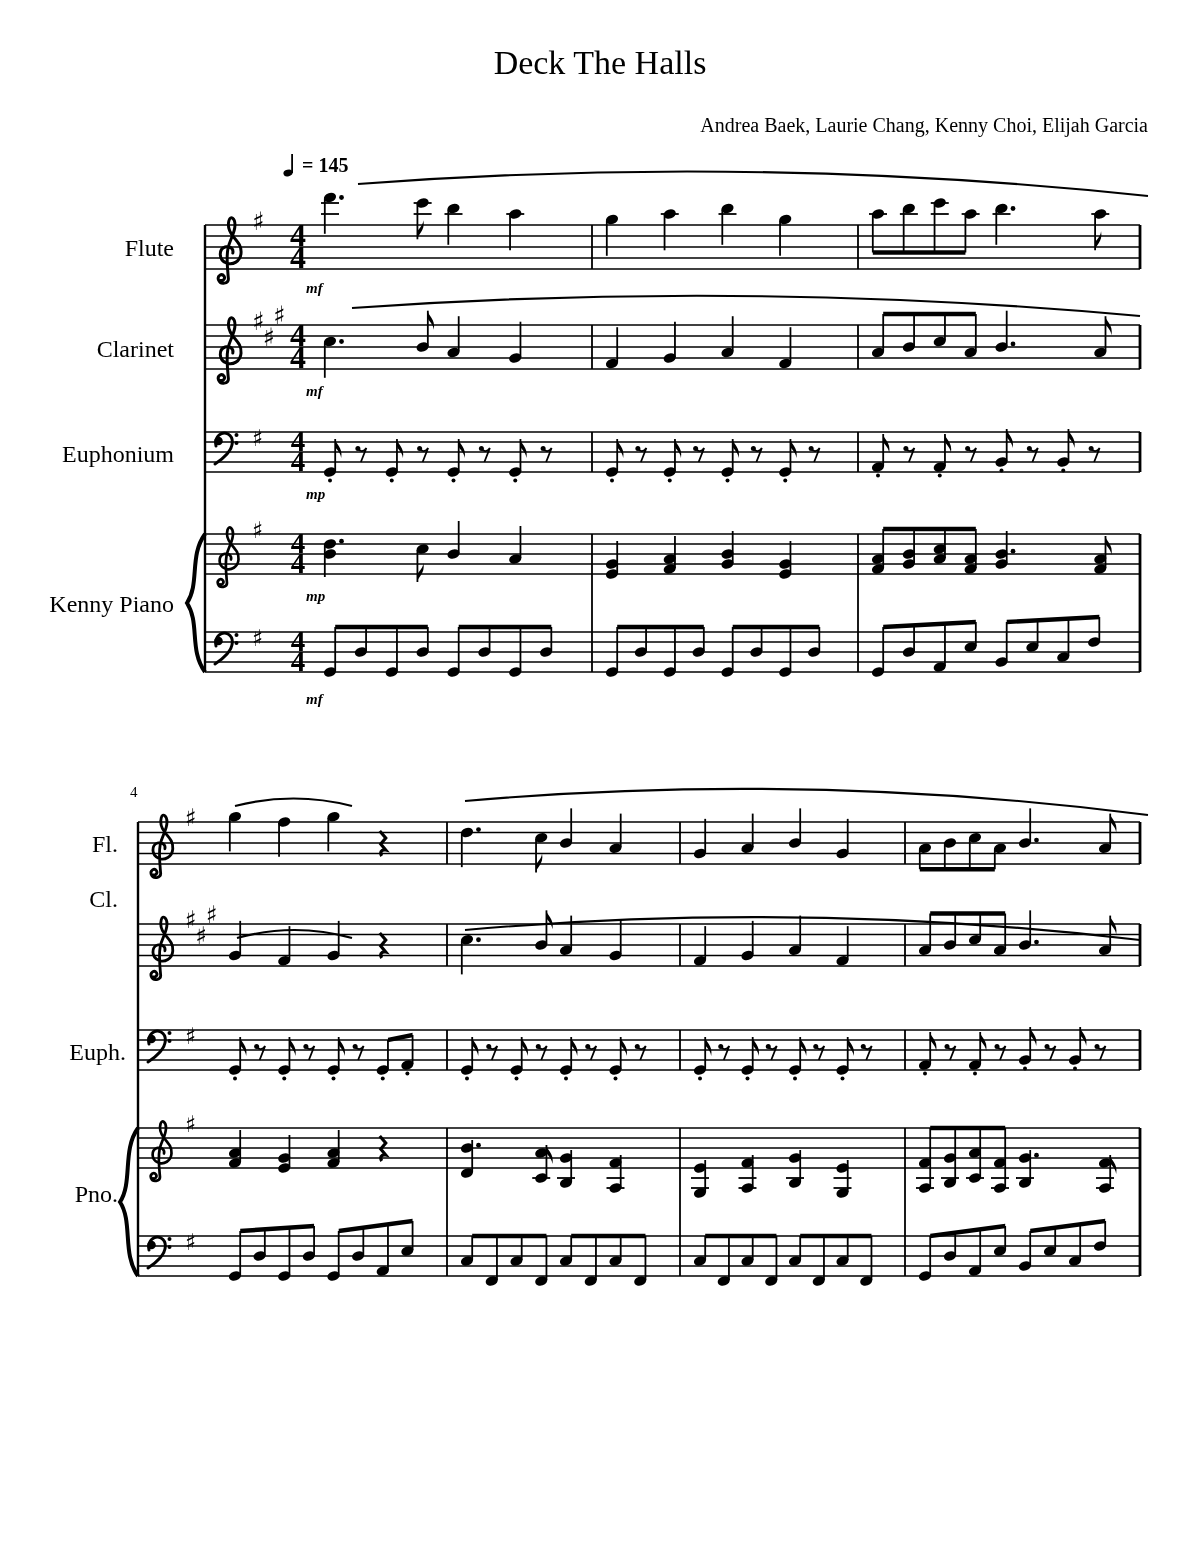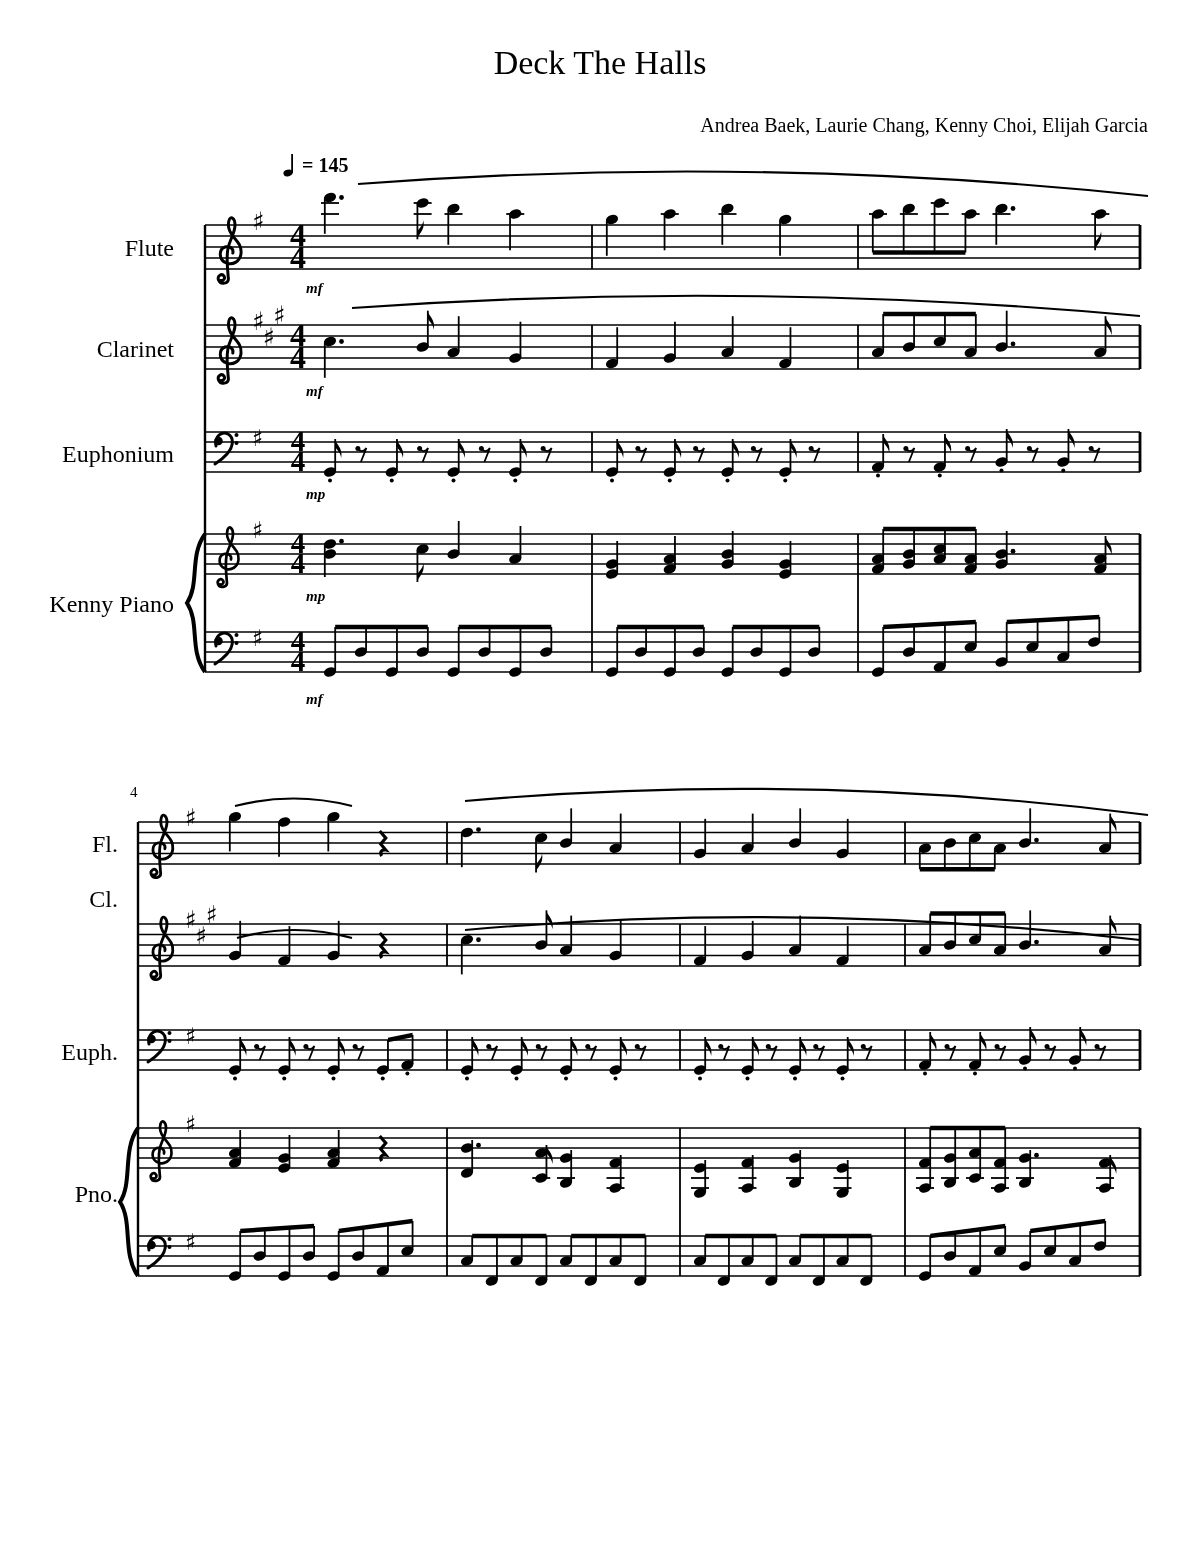--- a/index.html
+++ b/index.html
@@ -789,21 +789,21 @@
   </div>
 
   <div id="measure-number" class="txt">4</div>
 
   <div class="ilabel" style="left:14px;top:235px">Flute</div>
   <div class="ilabel" style="left:14px;top:336px">Clarinet</div>
   <div class="ilabel" style="left:14px;top:441px">Euphonium</div>
   <div class="ilabel" style="left:14px;top:591px">Kenny Piano</div>
   <div class="ilabel2" style="left:8px;top:831px">Fl.</div>
   <div class="ilabel2" style="left:8px;top:886px">Cl.</div>
-  <div class="ilabel2" style="left:8px;top:1039px">Euph.</div>
+  <div class="ilabel2" style="left:16px;top:1039px">Euph.</div>
   <div class="ilabel2" style="left:8px;top:1181px">Pno.</div>
 
   <div class="dyn" style="top:280px">mf</div>
   <div class="dyn" style="top:383px">mf</div>
   <div class="dyn" style="top:486px">mp</div>
   <div class="dyn" style="top:588px">mp</div>
   <div class="dyn" style="top:691px">mf</div>
 </div>
 
 </body></html>

